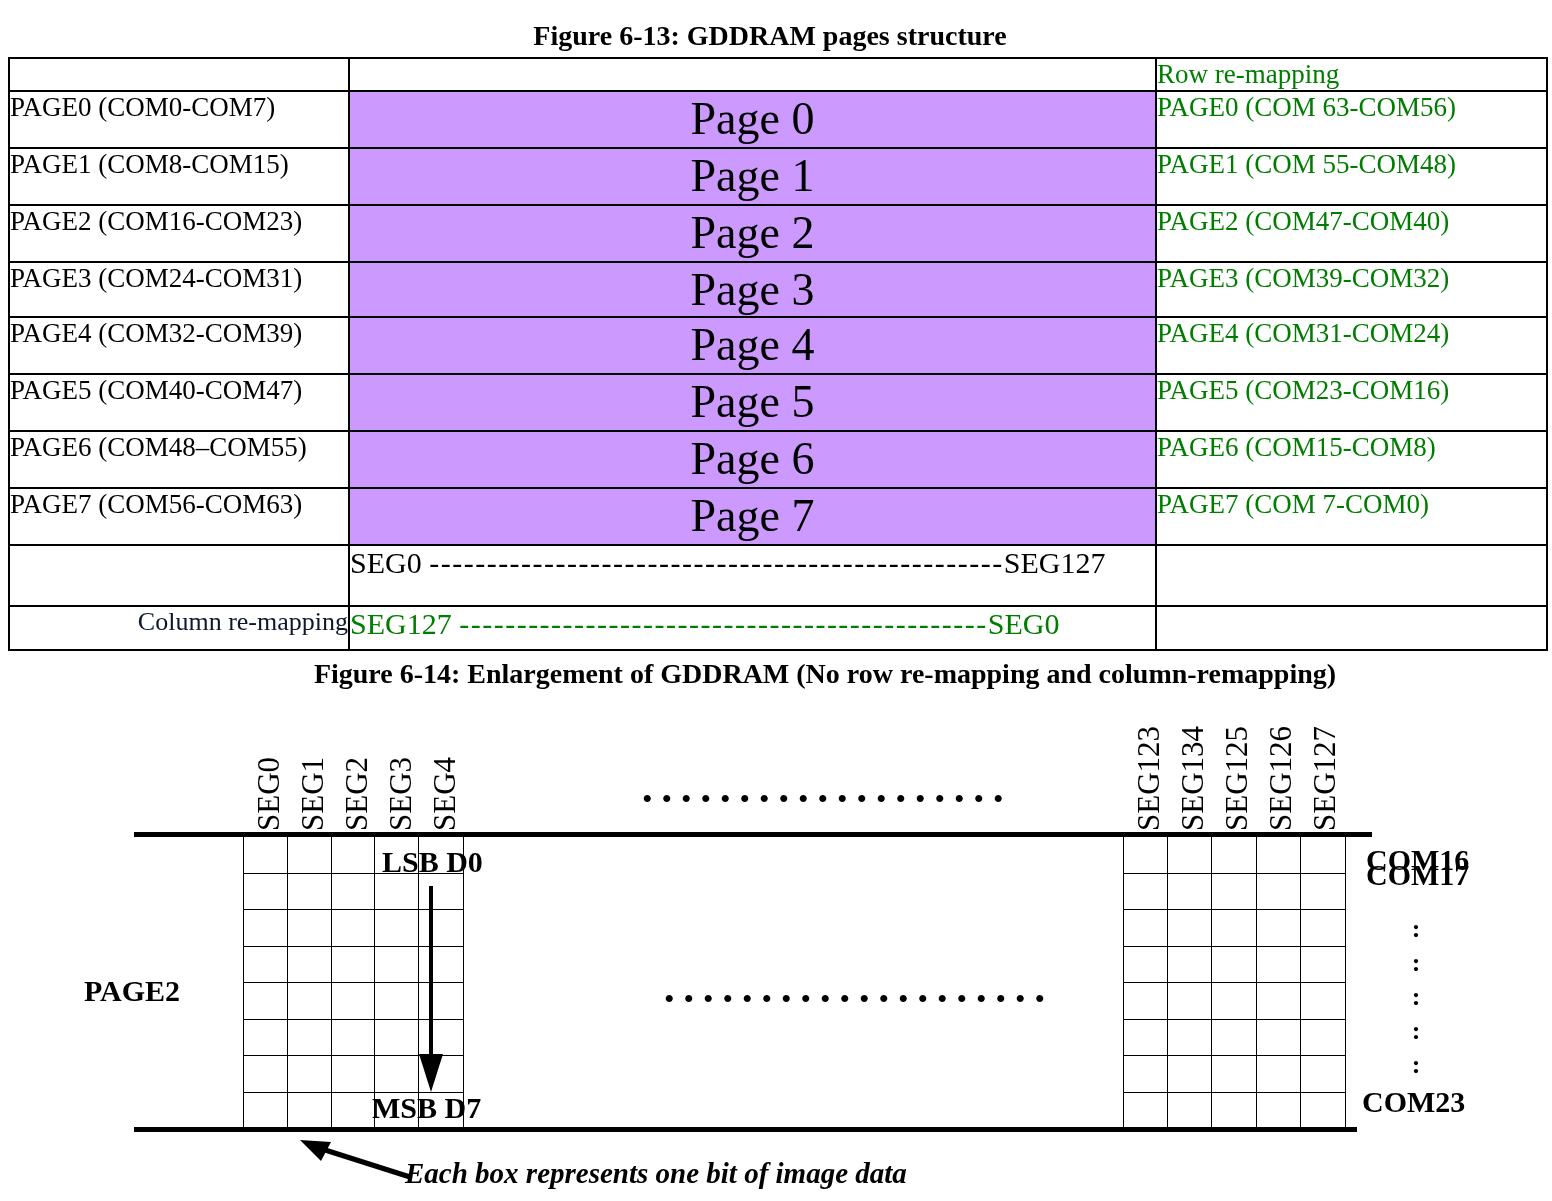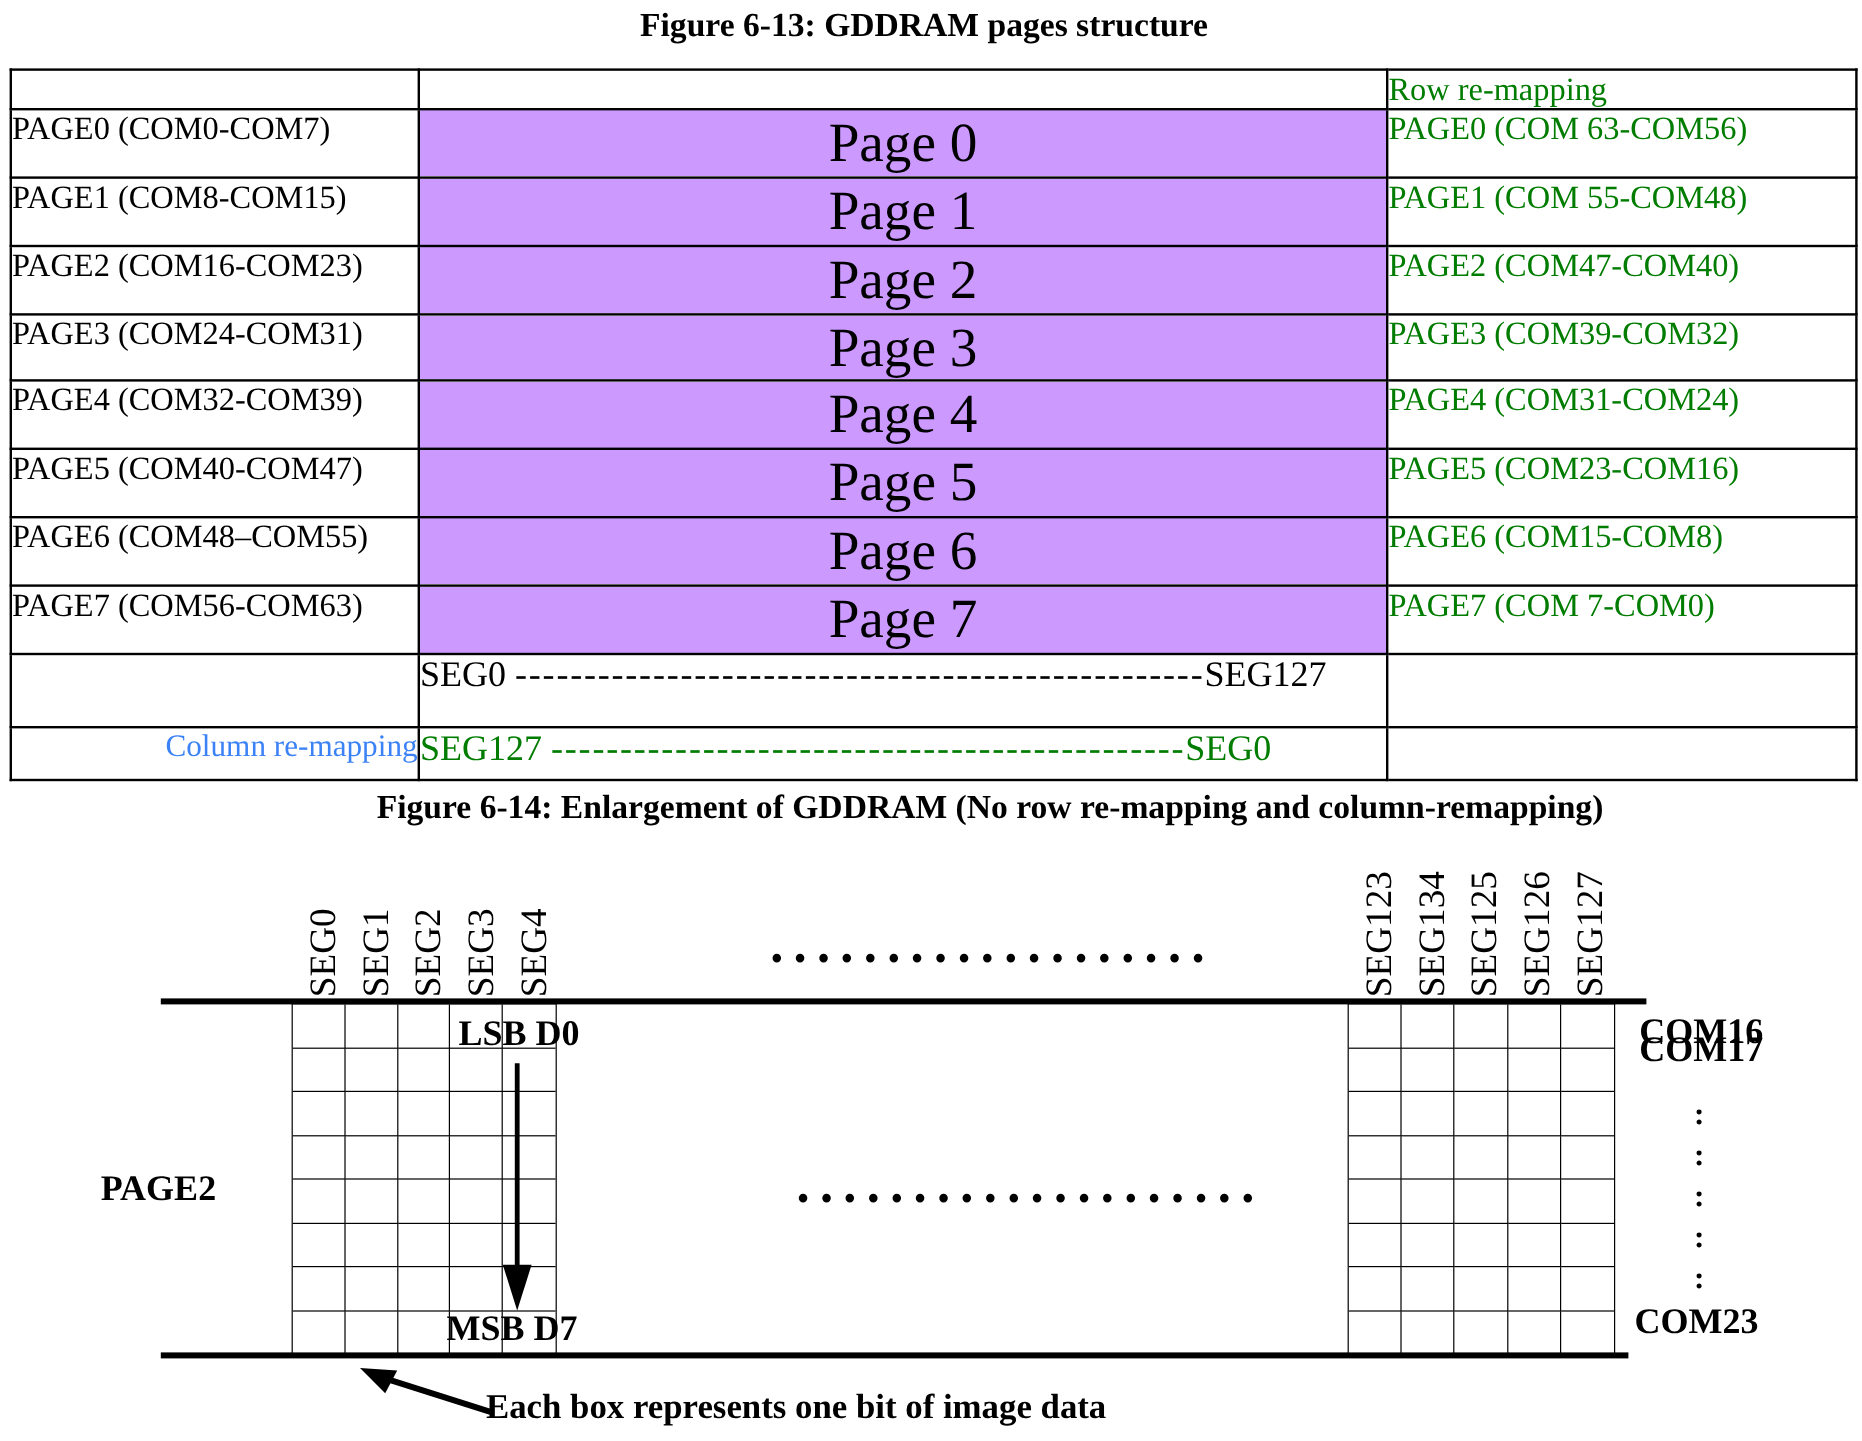--- a/index.html
+++ b/index.html
@@ -12,47 +12,47 @@
   
   table.gddram{position:absolute;left:8px;top:57px;border-collapse:collapse;
                table-layout:fixed;width:1538px;}
   table.gddram td{border:2px solid #000;padding:0;vertical-align:top;overflow:hidden;}
   td.lbl{font-size:27px;padding:4px 4px 0 18px;white-space:nowrap;}
   td.pagecell{background:#cc99ff;text-align:center;vertical-align:middle;
               font-size:46px;}
   td.remap{color:#007d00;font-size:27px;padding:2px 4px 0 16px;white-space:nowrap;}
   td.segrow{font-size:30px;vertical-align:middle;padding-left:16px;white-space:nowrap;}
   td.segrow .dashes{letter-spacing:1.5px;}
-  td.colremap-lbl{color:#3b82f6;font-size:26px;text-align:right;
+  td.colremap-lbl{color:#0f172a;font-size:26px;text-align:right;
                   padding:8px 10px 0 0;white-space:nowrap;}
   .green{color:#007d00;}
 
   
   .vlabel{position:absolute;transform:rotate(-90deg);transform-origin:top left;
           font-size:31px;height:40px;line-height:40px;white-space:nowrap;}
   .hline{position:absolute;height:5px;background:#000;}
   .bitgrid{position:absolute;width:221px;height:294px;border:1.5px solid #000;
            box-sizing:border-box;display:grid;
            grid-template-columns:repeat(5,1fr);grid-template-rows:repeat(8,1fr);}
   .bitgrid .cell{border-right:1.5px solid #000;border-bottom:1.5px solid #000;}
   .bitgrid .cell:nth-child(5n){border-right:none;}
   .blabel{position:absolute;font-weight:bold;font-size:30px;white-space:nowrap;}
   .dotsrow{position:absolute;font-size:30px;letter-spacing:9px;line-height:36px;
            white-space:nowrap;}
   .vdots{position:absolute;font-weight:bold;font-size:26px;line-height:34px;
          text-align:center;width:20px;}
-  .caption{position:absolute;font-weight:bold;font-size:29px;white-space:nowrap;}
+  .caption{position:absolute;font-weight:bold;font-size:29px;white-space:nowrap;font-style:italic;}
   svg.arrow{position:absolute;overflow:visible;}
 </style>
 </head>
 <body>
 
 <div id="canvas">
 
-  <div class="fig-title" style="left:770px;top:6px;text-align:right;">Figure 6-13: GDDRAM pages structure</div>
+  <div class="fig-title" style="left:770px;top:20px;text-align:right;">Figure 6-13: GDDRAM pages structure</div>
 
   <table class="gddram">
     <colgroup>
         <col style="width:340px">
         <col style="width:807px">
         <col style="width:391px">
       </colgroup>
     <tbody>
         <tr style="height:19px">
       <td class="lbl"></td>

